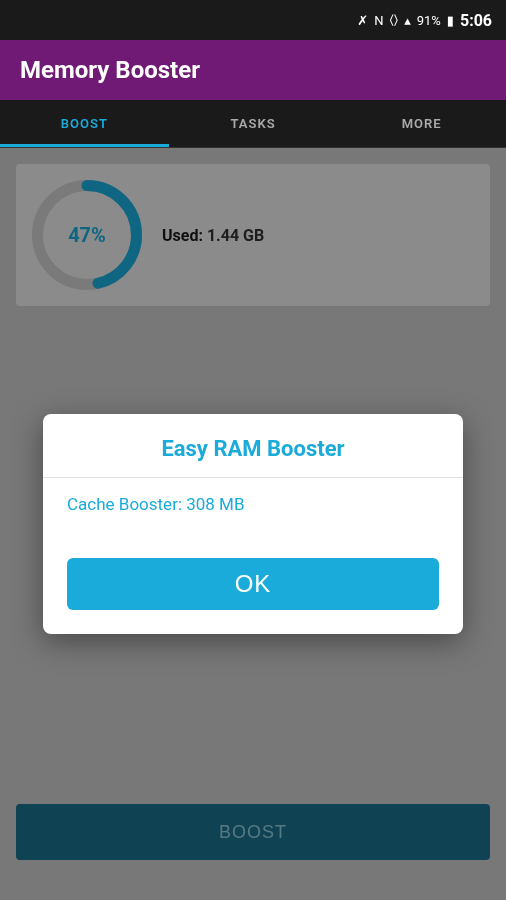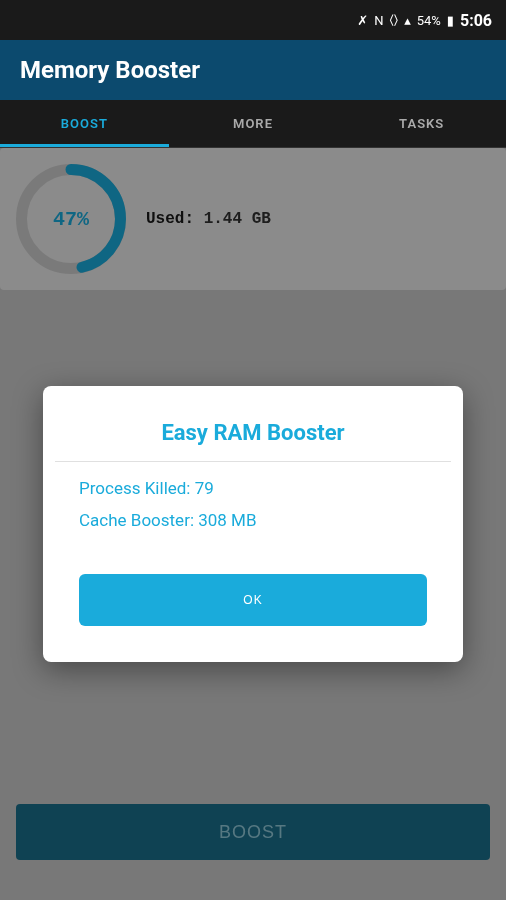--- a/index.html
+++ b/index.html
@@ -39,21 +39,21 @@
     .status-time {
       color: white;
       font-size: 16px;
       font-weight: bold;
     }
 
     
     .app-header {
       width: 100%;
       height: 60px;
-      background: #0c4a6e;
+      background: #701a75;
       display: flex;
       align-items: center;
       padding: 0 20px;
     }
 
     .app-title {
       color: white;
       font-size: 24px;
       font-weight: bold;
     }
@@ -204,21 +204,21 @@
       display: flex;
       align-items: center;
       justify-content: center;
       z-index: 100;
     }
 
     .dialog {
       background: white;
       border-radius: 8px;
       width: 420px;
-      padding: 12px;
+      padding: 0;
       overflow: hidden;
       box-shadow: 0 8px 30px rgba(0,0,0,0.4);
     }
 
     .dialog-title {
       text-align: center;
       color: #1aabdb;
       font-size: 22px;
       font-weight: bold;
       padding: 22px 20px 16px;
@@ -247,21 +247,21 @@
 
     .dialog-ok-btn {
       display: block;
       width: calc(100% - 48px);
       margin: 8px 24px 24px;
       height: 52px;
       background: #1aabdb;
       border: none;
       border-radius: 6px;
       color: white;
-      font-size: 12px;
+      font-size: 24px;
       font-weight: 500;
       cursor: pointer;
       letter-spacing: 1px;
     }
 
     .page-container {
       display: flex;
       flex-direction: column;
       height: 900px;
     }
@@ -276,45 +276,45 @@
 <body>
 
 <div class="page-container">
 
   <div class="status-bar">
     <div class="status-bar-icons">
       <span class="status-icon">✗</span>
       <span class="status-icon">N</span>
       <span class="status-icon">〈〉</span>
       <span class="status-icon">▴</span>
-      <span class="status-icon">54%</span>
+      <span class="status-icon">91%</span>
       <span class="status-icon">▮</span>
       <span class="status-time">5:06</span>
     </div>
   </div>
 
   <div class="app-header">
     <span class="app-title">Memory Booster</span>
   </div>
 
   <div class="tab-bar">
     <div class="tab-item active">
       <span>BOOST</span>
     </div>
     <div class="tab-item">
+      <span>TASKS</span>
+    </div>
+    <div class="tab-item">
       <span>MORE</span>
     </div>
-    <div class="tab-item">
-      <span>TASKS</span>
-    </div>
   </div>
 
   <div class="main-area">
 
-    <div style=" font-family: Liberation Mono, monospace;">
+    <div style="padding: 16px;">
       <div class="content-card">
 
         <div class="circular-progress">
           <svg viewBox="0 0 100 100">
             <circle class="progress-track" cx="50" cy="50" r="45"></circle>
             <circle class="progress-fill" cx="50" cy="50" r="45"></circle>
           </svg>
           <span class="progress-label">47%</span>
         </div>
 
@@ -332,25 +332,20 @@
     </div>
 
     <div class="dialog-overlay">
       <div class="dialog">
 
         <div class="dialog-title">Easy RAM Booster</div>
         <div class="dialog-divider"></div>
 
         <div class="dialog-body">
           <div class="dialog-stat">
-            <span>Process Killed:</span>
-            <span> </span>
-            <span>79</span>
-          </div>
-          <div class="dialog-stat">
             <span>Cache Booster:</span>
             <span> </span>
             <span>308 MB</span>
           </div>
         </div>
 
         <button class="dialog-ok-btn">OK</button>
 
       </div>
     </div>

